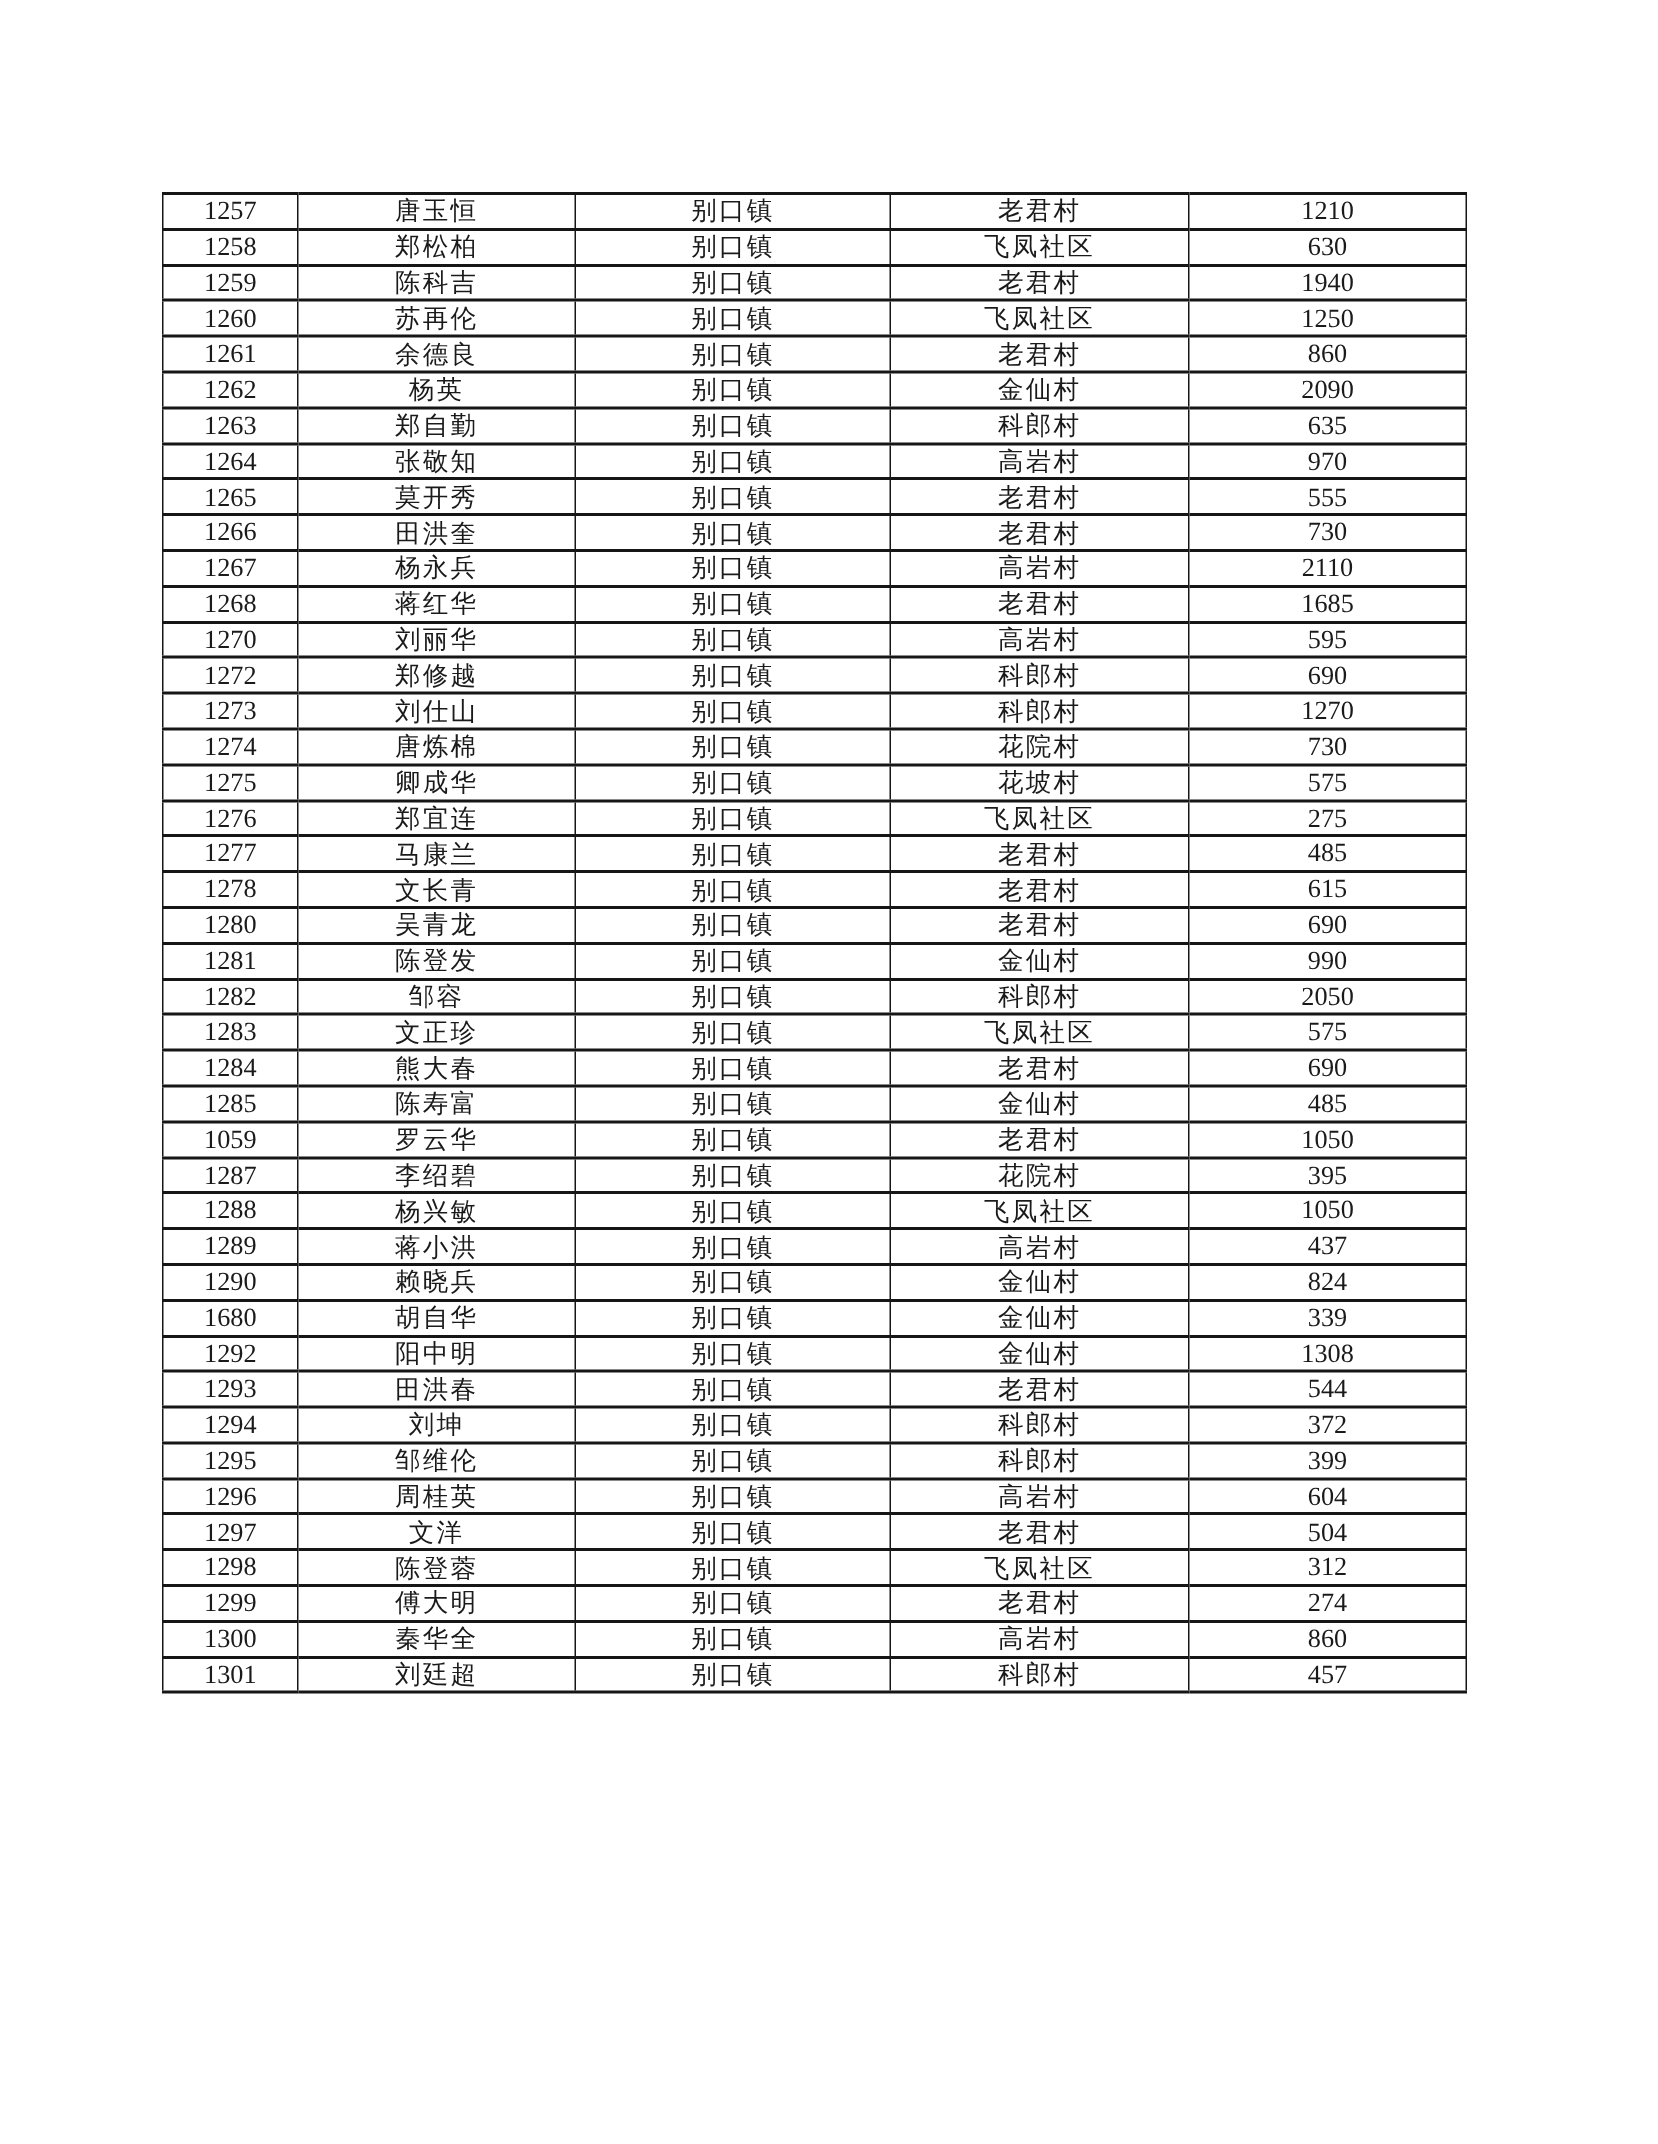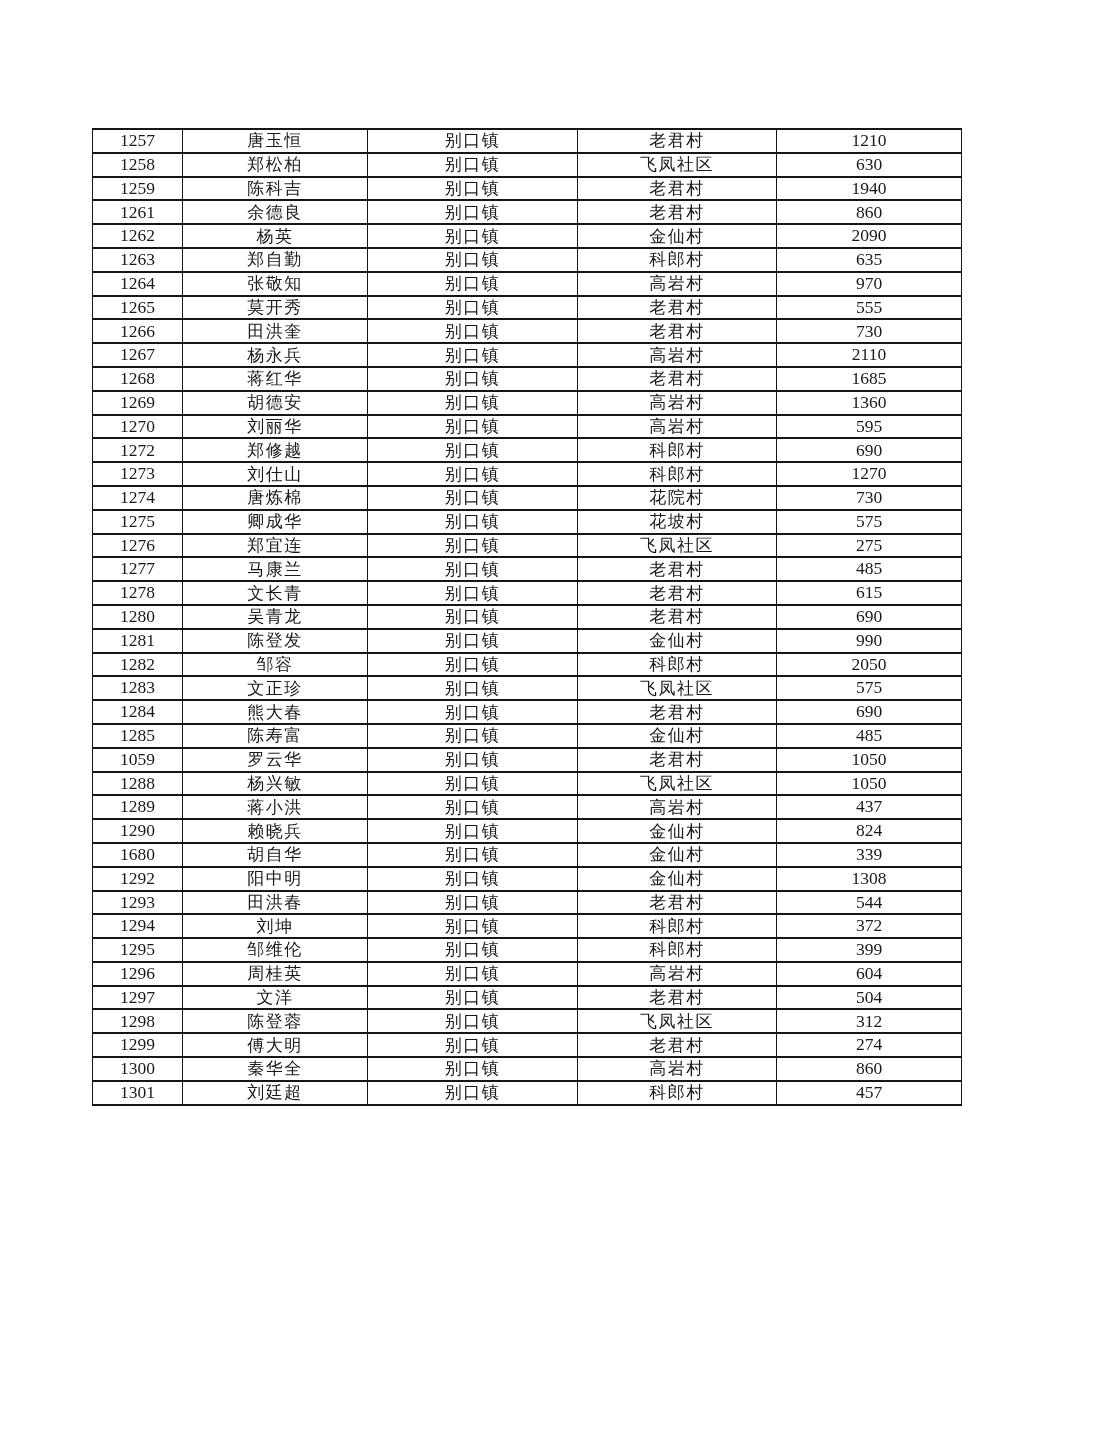--- a/index.html
+++ b/index.html
@@ -11,21 +11,21 @@
     position: relative;
     width: 1105px;
     height: 1429px;
     background: #ffffff;
     font-family: "Liberation Serif", "DejaVu Serif", serif;
     color: #1a1a1a;
     overflow: hidden;
   }
   table.roster {
     position: absolute;
-    left: 92px;
+    left: 108px;
     top: 128px;
     width: 869px;
     border-collapse: collapse;
     table-layout: fixed;
     font-family: Liberation Serif, serif;
   }
   table.roster td {
     border-left: 1px solid #161616;
     border-right: 1px solid #161616;
     border-top: 2px solid #161616;
@@ -83,20 +83,27 @@
           <td>630</td>
         </tr>
         <tr>
           <td>1259</td>
           <td>陈科吉</td>
           <td>别口镇</td>
           <td>老君村</td>
           <td>1940</td>
         </tr>
         <tr>
+          <td>1260</td>
+          <td>苏再伦</td>
+          <td>别口镇</td>
+          <td>飞凤社区</td>
+          <td>1250</td>
+        </tr>
+        <tr>
           <td>1261</td>
           <td>余德良</td>
           <td>别口镇</td>
           <td>老君村</td>
           <td>860</td>
         </tr>
         <tr>
           <td>1262</td>
           <td>杨英</td>
           <td>别口镇</td>
@@ -139,27 +146,20 @@
           <td>2110</td>
         </tr>
         <tr>
           <td>1268</td>
           <td>蒋红华</td>
           <td>别口镇</td>
           <td>老君村</td>
           <td>1685</td>
         </tr>
         <tr>
-          <td>1269</td>
-          <td>胡德安</td>
-          <td>别口镇</td>
-          <td>高岩村</td>
-          <td>1360</td>
-        </tr>
-        <tr>
           <td>1270</td>
           <td>刘丽华</td>
           <td>别口镇</td>
           <td>高岩村</td>
           <td>595</td>
         </tr>
         <tr>
           <td>1272</td>
           <td>郑修越</td>
           <td>别口镇</td>
@@ -249,20 +249,27 @@
           <td>别口镇</td>
           <td>金仙村</td>
           <td>485</td>
         </tr>
         <tr>
           <td>1059</td>
           <td>罗云华</td>
           <td>别口镇</td>
           <td>老君村</td>
           <td>1050</td>
+        </tr>
+        <tr>
+          <td>1287</td>
+          <td>李绍碧</td>
+          <td>别口镇</td>
+          <td>花院村</td>
+          <td>395</td>
         </tr>
         <tr>
           <td>1288</td>
           <td>杨兴敏</td>
           <td>别口镇</td>
           <td>飞凤社区</td>
           <td>1050</td>
         </tr>
         <tr>
           <td>1289</td>

